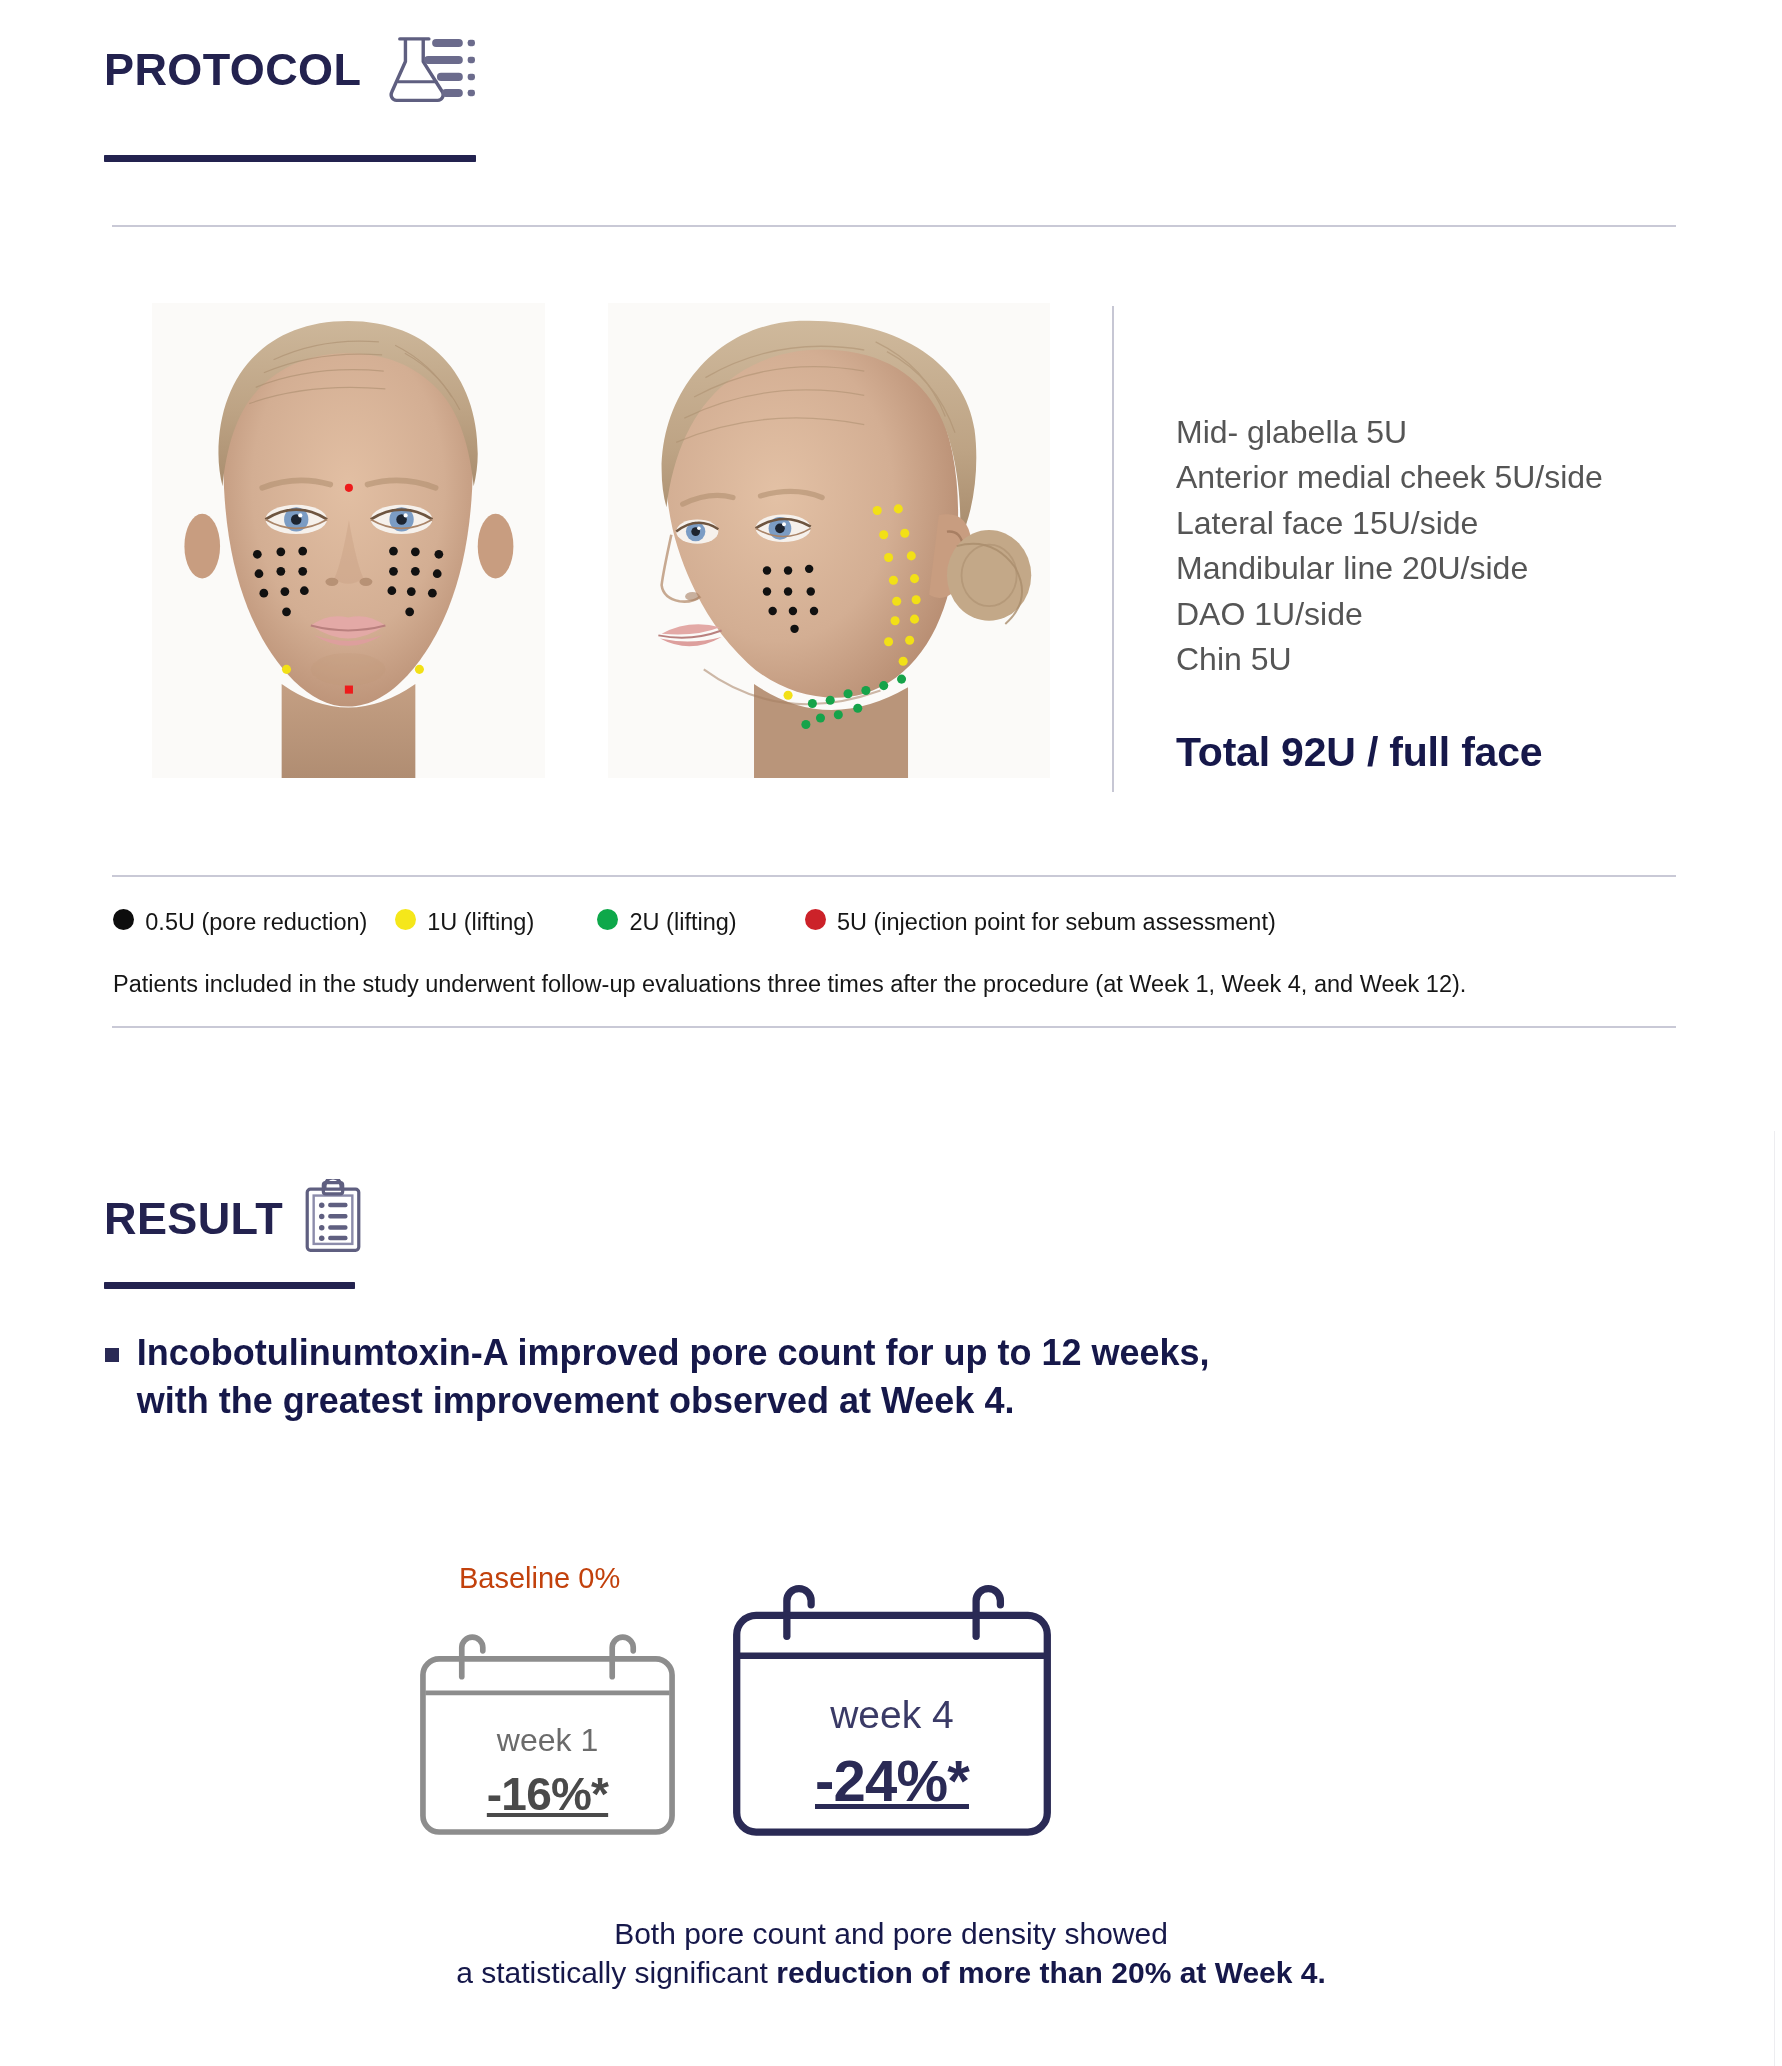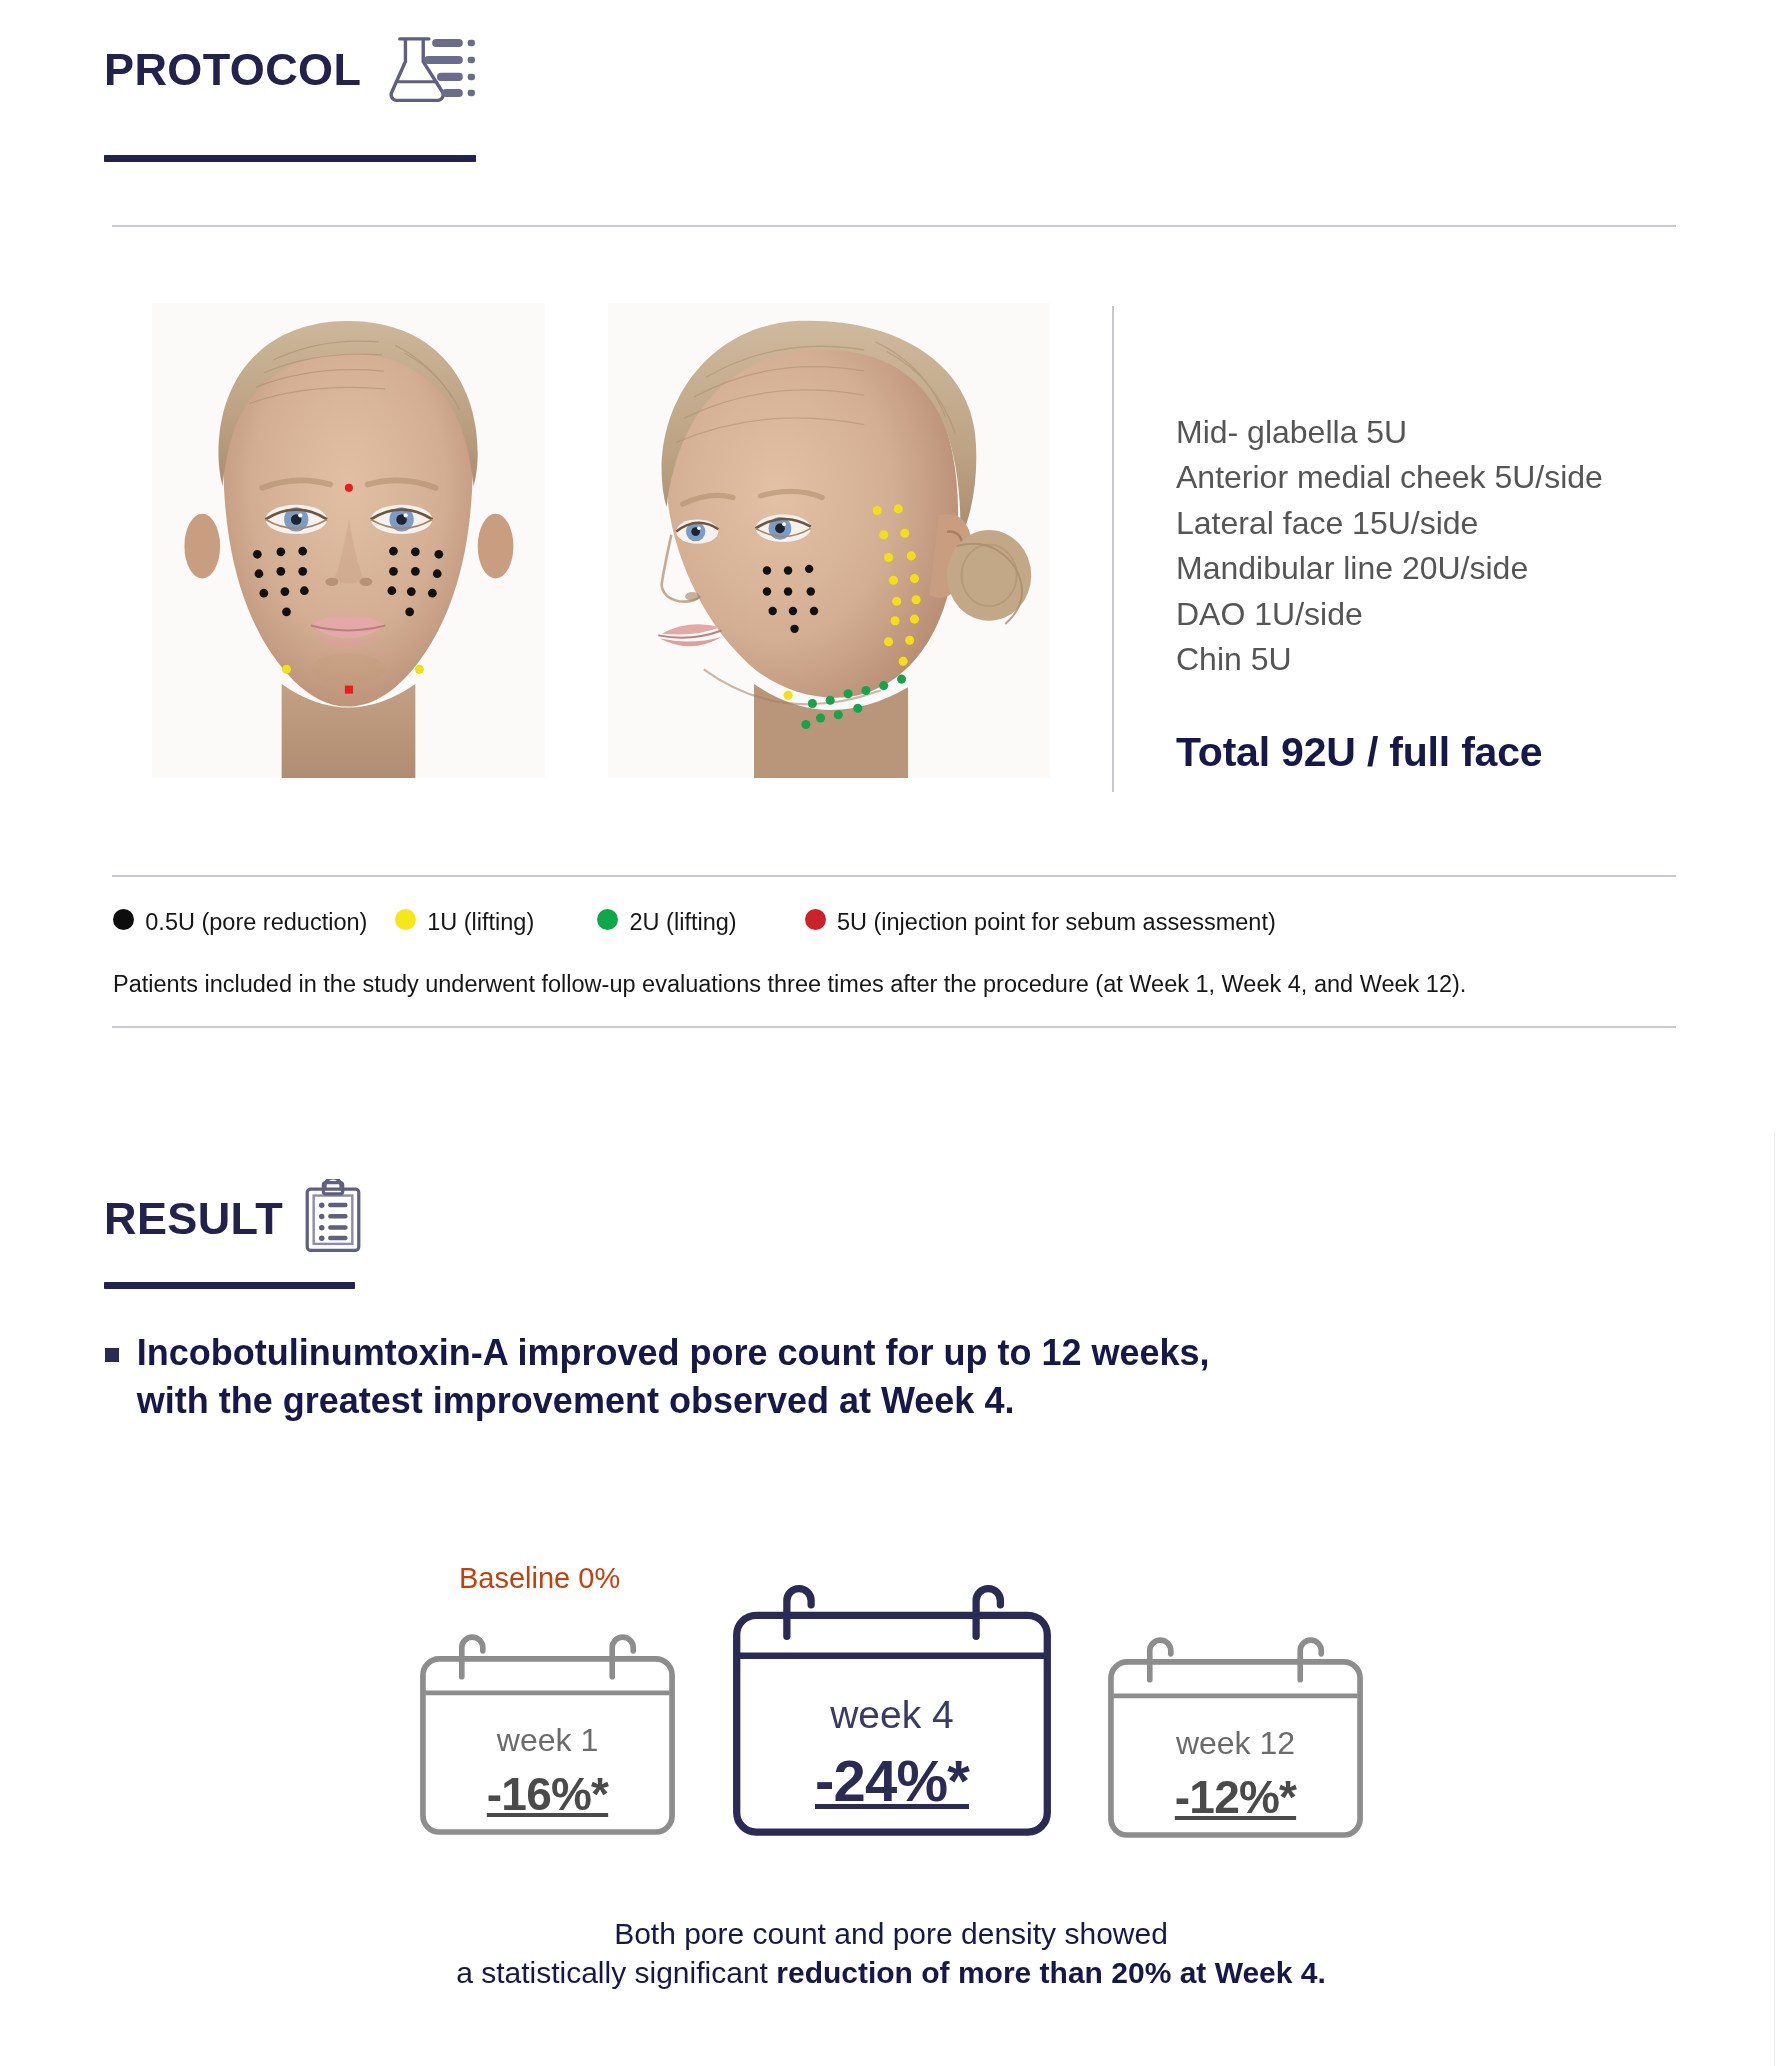--- a/index.html
+++ b/index.html
@@ -432,36 +432,20 @@
         <line x1="22" y1="106" x2="398" y2="106" stroke="#2a2a55" stroke-width="8"></line>
         <g fill="none" stroke="#2a2a55" stroke-width="9" stroke-linecap="round">
           <path d="M80 60 v22"></path>
             <path d="M314 60 v22"></path>
         </g>
       </svg>
       <div class="cal-label" style="top:123px;font-size:39px;color:#3a3a66;">week 4</div>
       <div class="cal-value" style="top:177px;font-size:58px;color:#2a2a55;">-24%*</div>
     </div>
 
-    <div class="cal" style="left:1098px;top:1626px;width:275px;height:219px;">
-      <svg width="275" height="219" viewBox="0 0 340 270">
-        <g fill="none" stroke="#8d8d8d" stroke-width="7" stroke-linecap="round">
-          <path d="M64 48 v-18 a13 13 0 0 1 26 0 v4"></path>
-          <path d="M250 48 v-18 a13 13 0 0 1 26 0 v4"></path>
-        </g>
-        <rect x="16" y="44" width="308" height="214" rx="20" fill="#ffffff" stroke="#8d8d8d" stroke-width="7"></rect>
-        <line x1="19" y1="86" x2="321" y2="86" stroke="#8d8d8d" stroke-width="6"></line>
-        <g fill="none" stroke="#8d8d8d" stroke-width="7" stroke-linecap="round">
-          <path d="M64 48 v18"></path>
-            <path d="M250 48 v18"></path>
-        </g>
-      </svg>
-      <div class="cal-label" style="top:99px;font-size:32px;color:#6b6b6b;">week 12</div>
-      <div class="cal-value" style="top:144px;font-size:46px;color:#4a4a4a;">-12%*</div>
-    </div>
   </div>
 
   <div class="caption" style="top:1914px;">
     <div>Both pore count and pore density showed</div>
     <div>
       <span>a statistically significant </span><b>reduction of more than 20% at Week 4.</b>
     </div>
   </div>
 
 </div>

